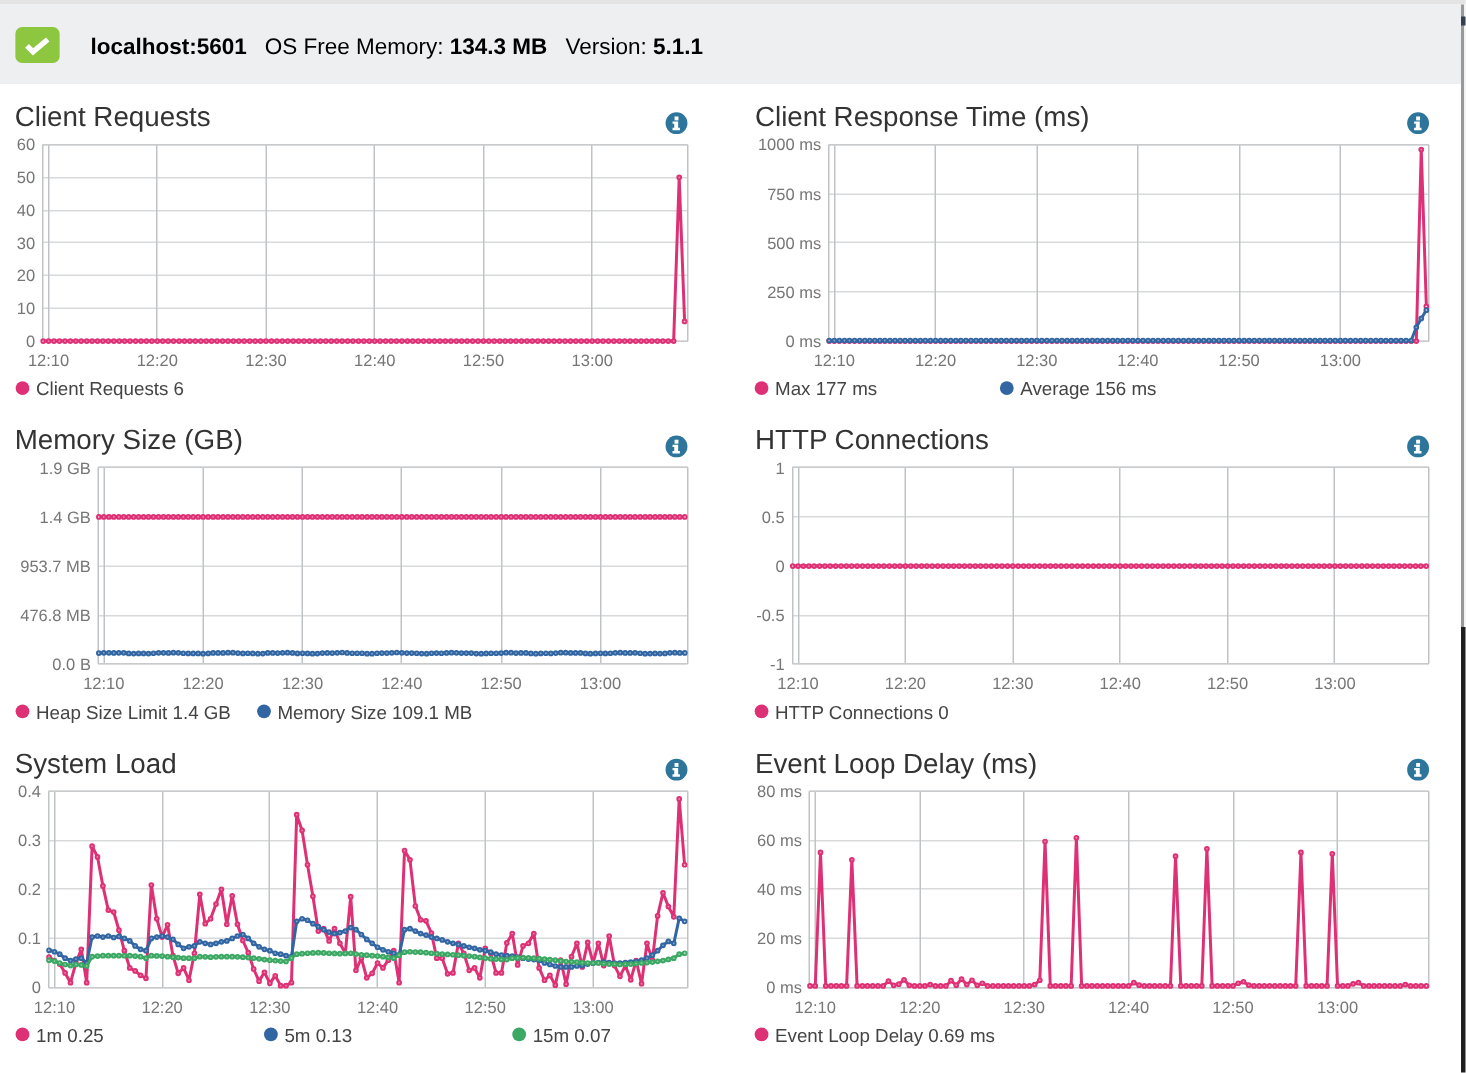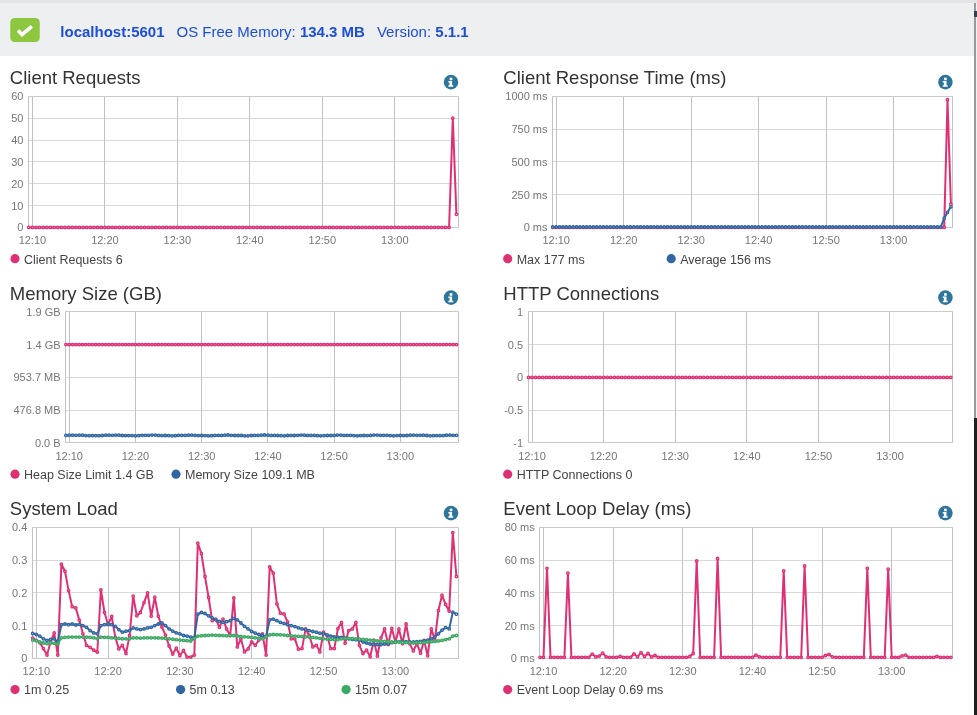--- a/index.html
+++ b/index.html
@@ -5,21 +5,21 @@
 background:#fff;font-family:"Liberation Sans",sans-serif;}
 .abs{position:absolute;}
 </style></head>
 <body>
 <div class="abs" style="left:0;top:0;width:977px;height:3px;background:#e4e4e4"></div>
 <div class="abs" style="left:0;top:3px;width:973.5px;height:52.5px;background:#edeff1"></div>
 <svg class="abs" style="left:9.5px;top:18px" width="30" height="24">
  <rect x="0.25" y="0" width="29.5" height="24" rx="4.5" fill="#8dc63f"></rect>
  <path d="M8 12.6 L12 16.6 L21.8 8.3" stroke="#fff" stroke-width="3.6" fill="none"></path>
 </svg>
-<div class="abs" style="left:60.3px;top:22.5px;font-size:15px;color:#1d4ed8;white-space:nowrap">
+<div class="abs" style="left:60.3px;top:22.5px;font-size:15px;color:#000000;white-space:nowrap">
 <b>localhost:5601</b><span style="display:inline-block;width:12px"></span>OS Free Memory: <b>134.3 MB</b><span style="display:inline-block;width:12px"></span>Version: <b>5.1.1</b>
 </div>
 <div class="abs" style="left:974px;top:3px;width:1.5px;height:415px;background:#98999b"></div>
 <div class="abs" style="left:975.5px;top:3px;width:1.5px;height:415px;background:#f0f0f0"></div>
 <div class="abs" style="left:973.8px;top:10.5px;width:3.2px;height:6.5px;background:#34404e"></div>
 <div class="abs" style="left:974px;top:418px;width:3px;height:297px;background:#211f1e"></div>
 <svg width="977" height="715" viewBox="0 0 977 715" style="position:absolute;left:0;top:0" font-family="Liberation Sans, sans-serif">
     <text x="9.8" y="84.1" font-size="18.5" fill="#333">Client Requests</text>
     <line x1="28.4" y1="96.50" x2="458.2" y2="96.50" stroke="#d8d9da" stroke-width="1"></line>
     <line x1="28.4" y1="118.50" x2="458.2" y2="118.50" stroke="#d8d9da" stroke-width="1"></line>

